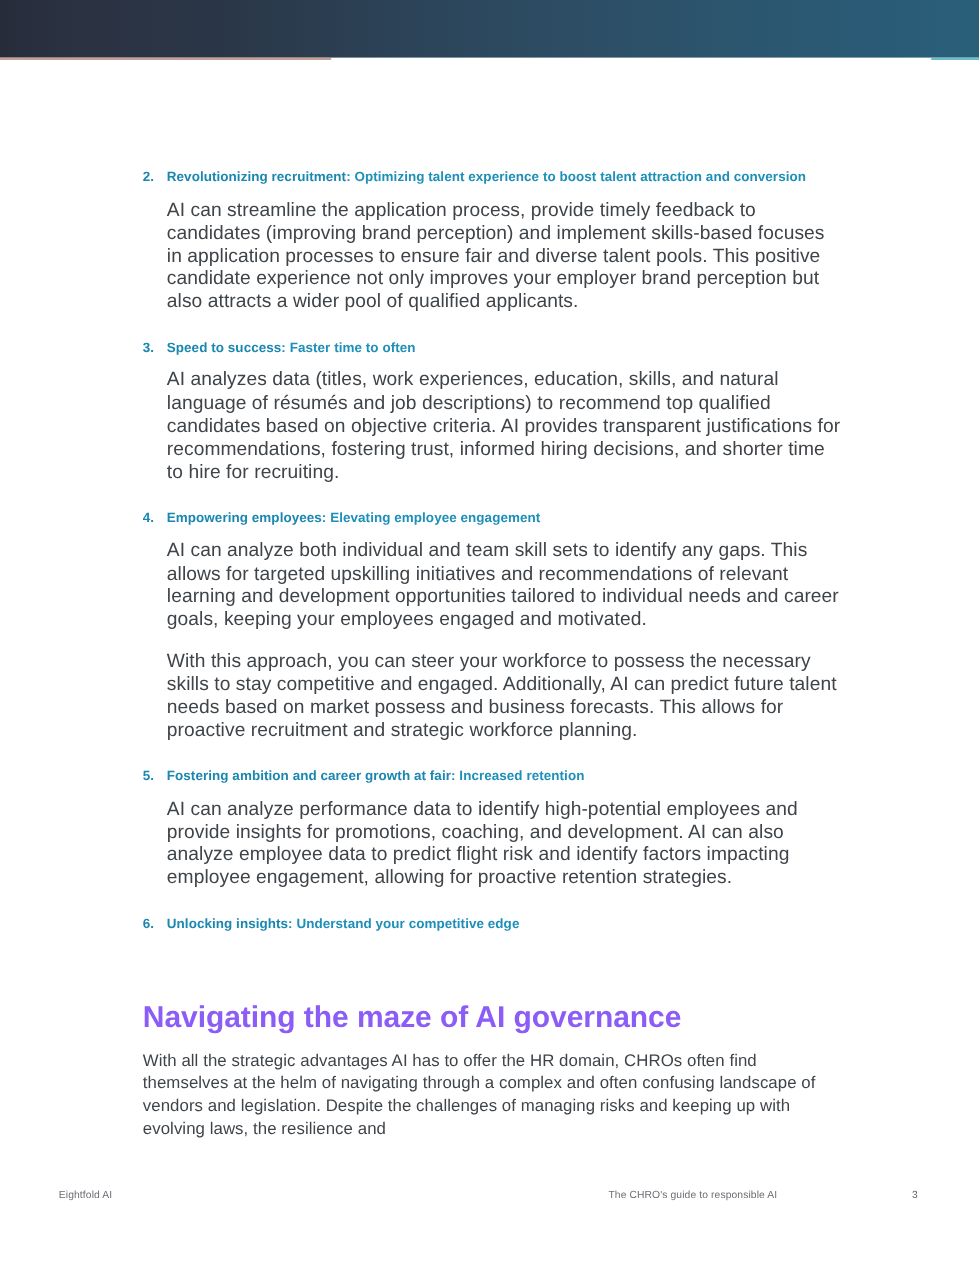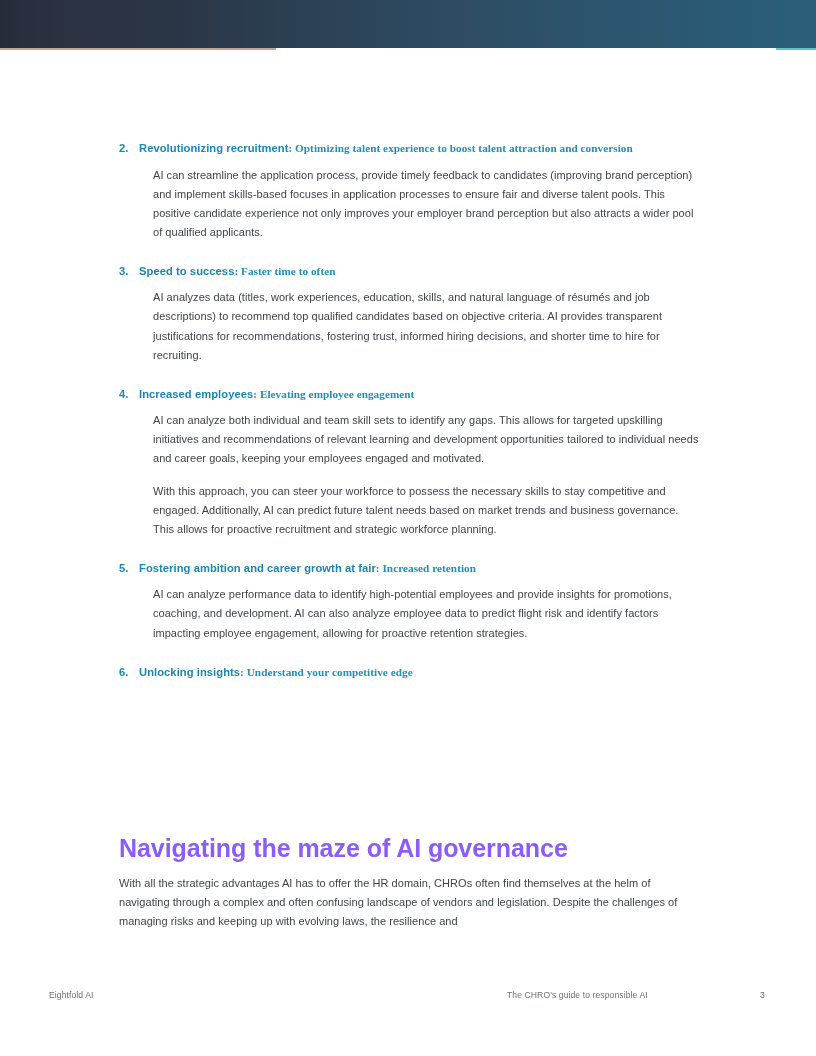--- a/index.html
+++ b/index.html
@@ -91,28 +91,27 @@
     color: #1a87b0;
   }
   .item-title {
     flex: 1 1 auto;
   }
   .item-title .title-lead {
     color: #1a87b0;
   }
   .item-title .title-tail {
     color: #1d8fb8;
-    font-family: Liberation Serif, serif;
   }
 
   .item-body {
-    margin-left: 34px;
+    margin-left: 20px;
     margin-top: 9px;
     color: #3f4449;
-    font-size: 11px;
+    font-size: 16px;
     line-height: 19.1px;
     letter-spacing: .004em;
   }
   .item-body + .item-body {
     margin-top: 13px;
   }
 
   
   .section-block {
     position: absolute;
@@ -123,21 +122,21 @@
   .section-heading {
     color: #8b5cf6;
     font-size: 25px;
     font-weight: bold;
     line-height: 24px;
     letter-spacing: -.002em;
     margin: 0 0 14px 0;
   }
   .section-body {
     color: #3f4449;
-    font-size: 11px;
+    font-size: 14px;
     line-height: 19.1px;
     letter-spacing: .004em;
     margin: 0;
   }
 
   
   .page-footer {
     position: absolute;
     left: 0;
     top: 988px;
@@ -190,24 +189,24 @@
       <div class="item-heading">
         <span class="item-number">3.</span>
         <span class="item-title"><span class="title-lead">Speed to success</span><span class="title-tail">: Faster time to often</span></span>
       </div>
       <p class="item-body">AI analyzes data (titles, work experiences, education, skills, and natural language of résumés and job descriptions) to recommend top qualified candidates based on objective criteria. AI provides transparent justifications for recommendations, fostering trust, informed hiring decisions, and shorter time to hire for recruiting.</p>
     </div>
 
     <div class="list-item">
       <div class="item-heading">
         <span class="item-number">4.</span>
-        <span class="item-title"><span class="title-lead">Increased employees</span><span class="title-tail">: Elevating employee engagement</span></span>
+        <span class="item-title"><span class="title-lead">Empowering employees</span><span class="title-tail">: Elevating employee engagement</span></span>
       </div>
       <p class="item-body">AI can analyze both individual and team skill sets to identify any gaps. This allows for targeted upskilling initiatives and recommendations of relevant learning and development opportunities tailored to individual needs and career goals, keeping your employees engaged and motivated.</p>
-      <p class="item-body">With this approach, you can steer your workforce to possess the necessary skills to stay competitive and engaged. Additionally, AI can predict future talent needs based on market trends and business governance. This allows for proactive recruitment and strategic workforce planning.</p>
+      <p class="item-body">With this approach, you can steer your workforce to possess the necessary skills to stay competitive and engaged. Additionally, AI can predict future talent needs based on market possess and business forecasts. This allows for proactive recruitment and strategic workforce planning.</p>
     </div>
 
     <div class="list-item">
       <div class="item-heading">
         <span class="item-number">5.</span>
         <span class="item-title"><span class="title-lead">Fostering ambition and career growth at fair</span><span class="title-tail">: Increased retention</span></span>
       </div>
       <p class="item-body">AI can analyze performance data to identify high-potential employees and provide insights for promotions, coaching, and development. AI can also analyze employee data to predict flight risk and identify factors impacting employee engagement, allowing for proactive retention strategies.</p>
     </div>
 

